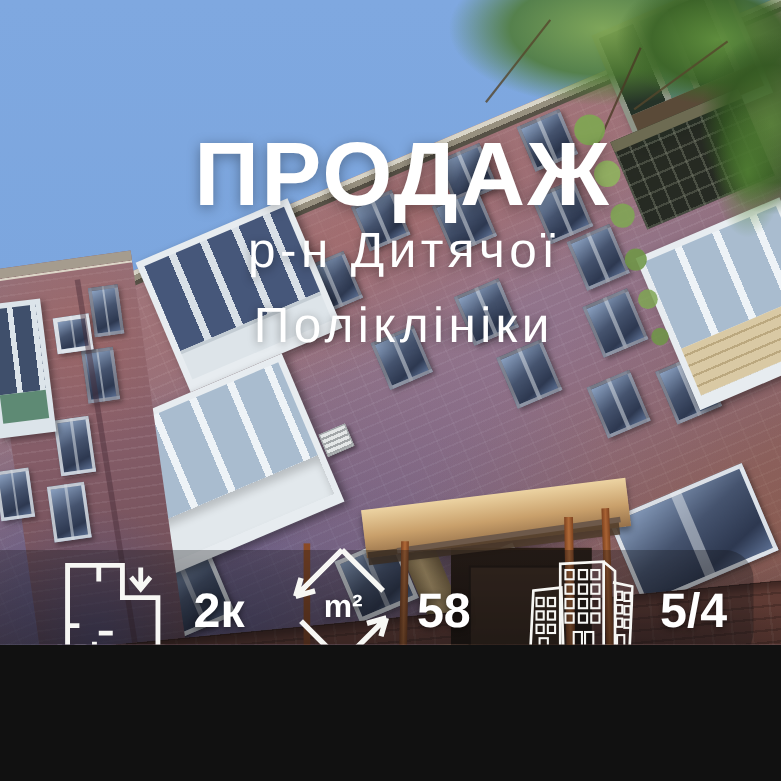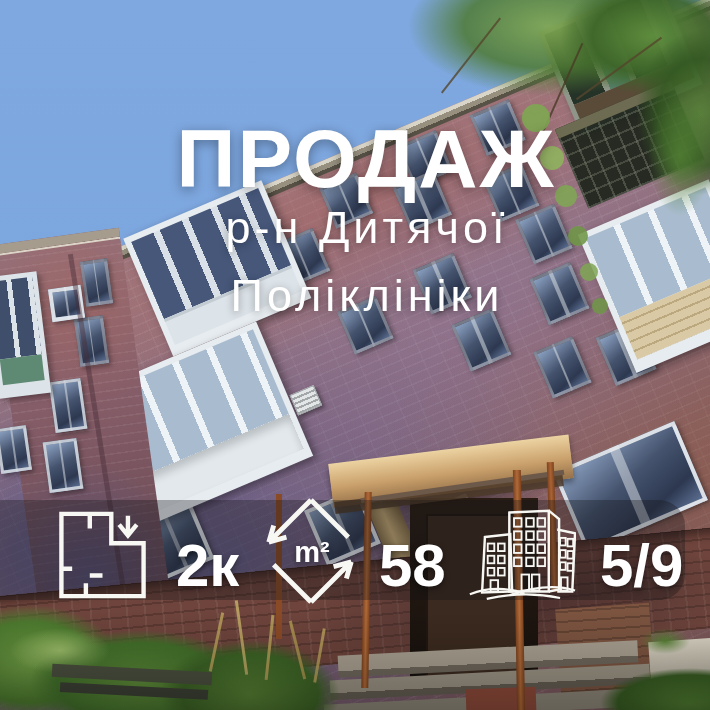--- a/index.html
+++ b/index.html
@@ -1,16 +1,16 @@
 <!DOCTYPE html>
 <html style="--overlay-text: #ffffff; --info-band-bg: rgba(20,18,22,0.32); --sky: #7fa8e0; --brick-red: #8e6874; --foliage-green: #5f8f3f;"><head>
 <meta charset="utf-8">
 <style>
   html,body{margin:0;padding:0;background:#111;}
-  .stage{position:relative;width:710px;height:710px;overflow:hidden;
+  .stage{position:relative;width:710px;height:586px;overflow:hidden;
     font-family:"Liberation Sans","DejaVu Sans",sans-serif;}
   .stage *{position:absolute;box-sizing:border-box;}
 
   
   .sky{inset:0;background:linear-gradient(180deg,var(--sky,#7fa8e0) 0%,#7ca6de 45%,#8fb4e4 100%);}
 
   .building{left:-180px;top:374px;width:1250px;height:800px;transform:rotate(-23deg);transform-origin:0 0;
     background-color:var(--brick-red,#8e6874);
     background-image:
       radial-gradient(ellipse 700px 170px at 45% 6%,rgba(168,96,88,.55),transparent 70%),
@@ -37,21 +37,21 @@
   .panel{position:relative;width:100%;}
 
   .info-band{left:-30px;top:500px;width:715px;height:100px;
     background:var(--info-band-bg,rgba(20,18,22,.32));border-radius:0 26px 26px 0;}
 
   .otxt{color:var(--overlay-text,#fff);left:0;right:0;text-align:center;white-space:nowrap;}
   .title{top:112px;font-size:82px;font-weight:800;letter-spacing:2px;transform:translateX(11px);
     text-shadow:0 3px 12px rgba(0,0,0,.35);}
   .sub{font-size:45px;font-weight:400;letter-spacing:4px;transform:translateX(12px);
     text-shadow:0 2px 9px rgba(0,0,0,.38);}
-  .bandnum{color:var(--overlay-text,#fff);font-weight:700;font-size:60px;white-space:nowrap;
+  .bandnum{color:var(--overlay-text,#fff);font-weight:700;font-size:44px;white-space:nowrap;
     text-shadow:0 2px 6px rgba(0,0,0,.45);}
   .icon-svg svg{display:block;width:100%;height:100%;}
   .icon-svg path,.icon-svg rect{fill:none;stroke:#f7f7f4;}
 </style>
 </head>
 <body>
 
 <div class="stage">
 
   <div class="sky"></div>
@@ -253,15 +253,15 @@
       <rect x="98" y="40" width="6" height="8" stroke-width="2"></rect>
         <rect x="106" y="41" width="6" height="8" stroke-width="2"></rect>
       <rect x="98" y="53" width="6" height="8" stroke-width="2"></rect>
         <rect x="106" y="54" width="6" height="8" stroke-width="2"></rect>
       <rect x="98" y="66" width="6" height="8" stroke-width="2"></rect>
         <rect x="106" y="67" width="6" height="8" stroke-width="2"></rect>
       <rect x="99" y="82" width="7" height="14" stroke-width="2"></rect>
       <path d="M2,100 Q30,89 60,99 M44,101 Q85,87 114,96 M20,105 Q60,96 98,104" stroke-width="2.4"></path>
     </svg>
   </div>
-  <div class="bandnum" style="left:600px;top:531px">5/9</div>
+  <div class="bandnum" style="left:600px;top:531px">5/4</div>
 
 </div>
 
 </body></html>

